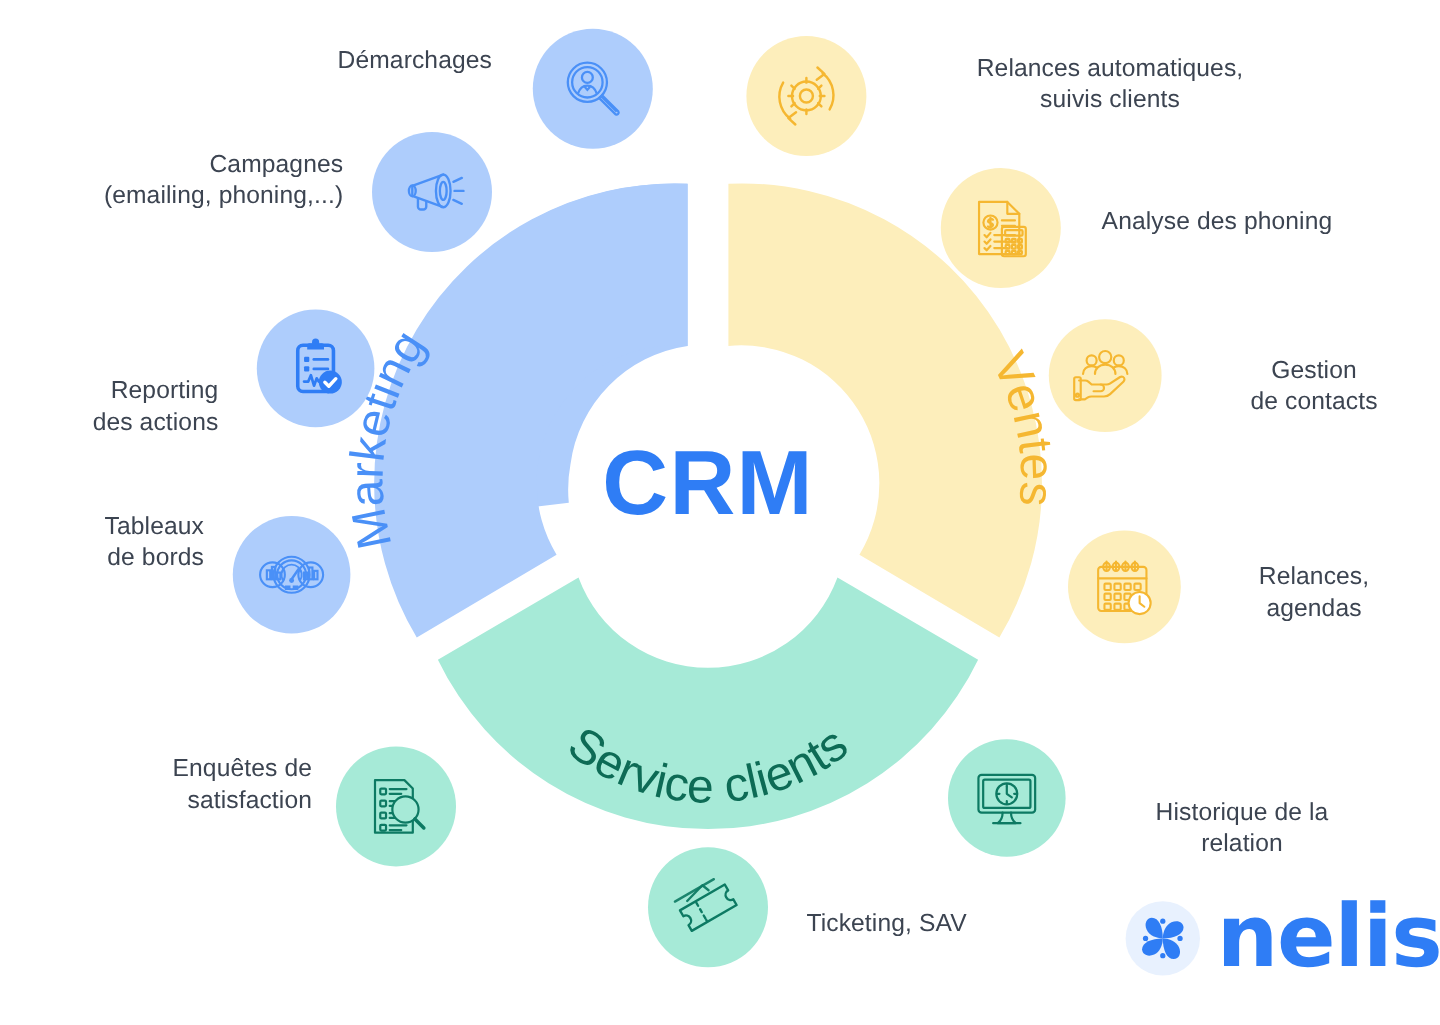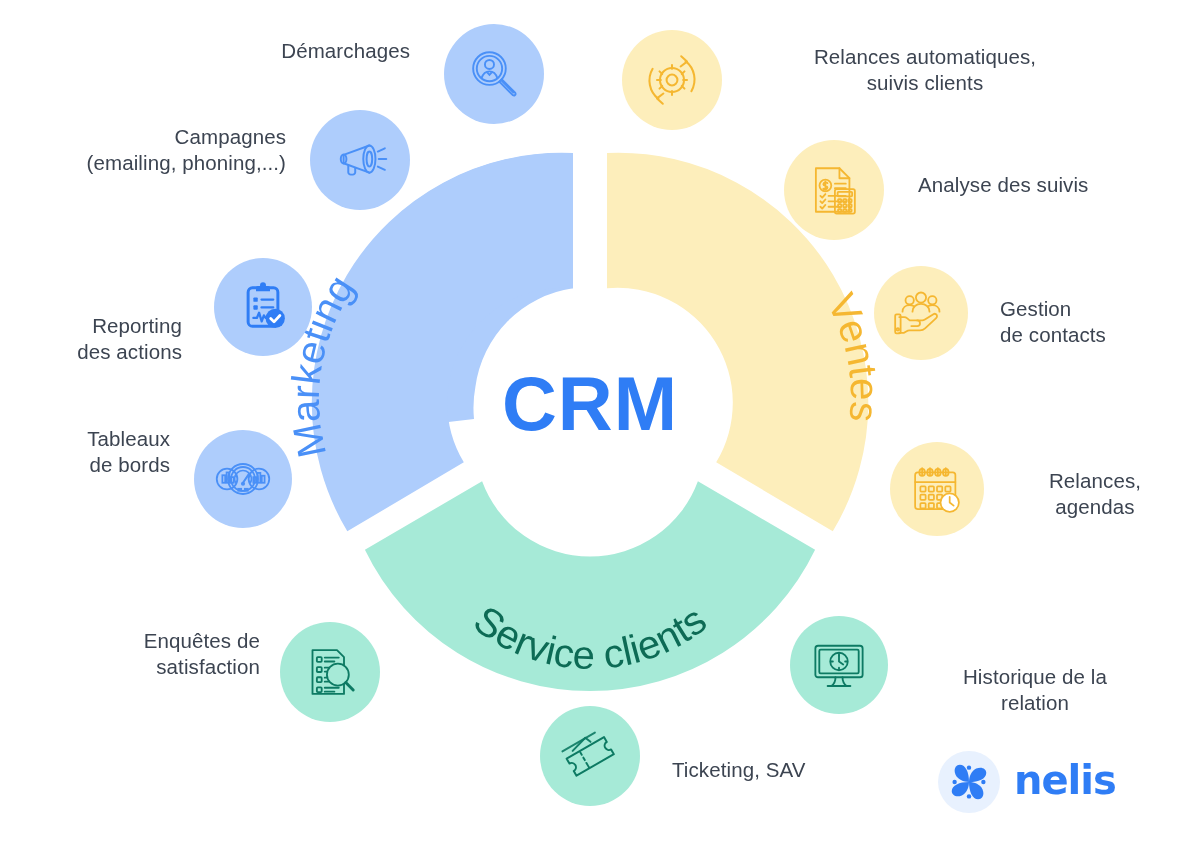--- a/index.html
+++ b/index.html
@@ -72,21 +72,21 @@
     height: 62px;
     border-radius: 50%;
     background: #e8f1fe;
     display: flex;
     align-items: center;
     justify-content: center;
     flex: 0 0 auto;
   }
   #brand-name {
     color: #2f7df5;
-    font-size: 40px;
+    font-size: 72px;
     line-height: 1;
     letter-spacing: -1px;
     font-weight: 600;
     font-family: "DejaVu Sans", sans-serif;
     margin-top: -4px;
   }
 </style>
 </head>
 <body>
 
@@ -257,39 +257,39 @@
         <rect x="47.9" y="42" width="3.5" height="3.5" rx="0.7"></rect>
         <rect x="36.5" y="47.5" width="3.5" height="3.5" rx="0.7"></rect>
         <rect x="42.2" y="47.5" width="3.5" height="3.5" rx="0.7"></rect>
         <rect x="47.9" y="47.5" width="3.5" height="3.5" rx="0.7"></rect>
         <rect x="36.5" y="53" width="3.5" height="3" rx="0.7"></rect>
         <rect x="42.2" y="53" width="3.5" height="3" rx="0.7"></rect>
         <rect x="47.9" y="53" width="3.5" height="3" rx="0.7"></rect>
       </svg>
     </span>
   </div>
-  <div class="label l" style="left:918px; top:172px; width:270px;">Analyse des suivis</div>
+  <div class="label l" style="left:918px; top:172px; width:270px;">Analyse des phoning</div>
 
   <div class="bubble" style="left:874px; top:266px; width:94px; height:94px; background:#fdeebb;">
     <span>
       <svg width="58" height="58" viewBox="0 0 64 64" fill="none" stroke="#f5b731" stroke-width="2" stroke-linecap="round" stroke-linejoin="round">
         <circle cx="32" cy="15" r="5.6"></circle>
         <path d="M22.6 30.5c0-5.2 4.2-8.6 9.4-8.6s9.4 3.4 9.4 8.6"></path>
         <circle cx="19.5" cy="18" r="4.6"></circle>
         <path d="M11.6 30.5c0-4.4 3.5-7.2 7.9-7.2 1.6 0 3 .35 4.2 1"></path>
         <circle cx="44.5" cy="18" r="4.6"></circle>
         <path d="M52.4 30.5c0-4.4-3.5-7.2-7.9-7.2-1.6 0-3 .35-4.2 1"></path>
         <path d="M8 36.5h5.5c1.2 0 2.2.4 3 1.1l3 2.6h8.3a3.1 3.1 0 0 1 0 6.2h-6.5"></path>
         <path d="M27.8 40.2h5.6c1 0 2-.3 2.9-.9l9.4-6c1.8-1.1 4 .1 4 2.1 0 .8-.35 1.6-1 2.2L36.5 49c-1.5 1.4-3.5 2.2-5.6 2.2H19.4c-1.3 0-2.6.4-3.7 1.1l-2.4 1.6H8"></path>
         <rect x="3.5" y="33.5" width="6" height="21" rx="1.5"></rect>
         <circle cx="6.5" cy="50" r="1.4"></circle>
       </svg>
     </span>
   </div>
-  <div class="label l" style="left:1000px; top:296px; width:190px; ">Gestion
+  <div class="label l" style="left:1000px; top:296px; width:190px; text-align:center;">Gestion
 de contacts</div>
 
   <div class="bubble" style="left:890px; top:442px; width:94px; height:94px; background:#fdeebb;">
     <span>
       <svg width="56" height="56" viewBox="0 0 64 64" fill="none" stroke="#f5b731" stroke-width="2" stroke-linecap="round" stroke-linejoin="round">
         <rect x="7" y="13" width="46" height="42" rx="3"></rect>
         <line x1="7" y1="24" x2="53" y2="24"></line>
         <path d="M15 16V8M24 16V8M33 16V8M42 16V8"></path>
         <ellipse cx="15" cy="13" rx="3.2" ry="4"></ellipse>
         <ellipse cx="24" cy="13" rx="3.2" ry="4"></ellipse>

